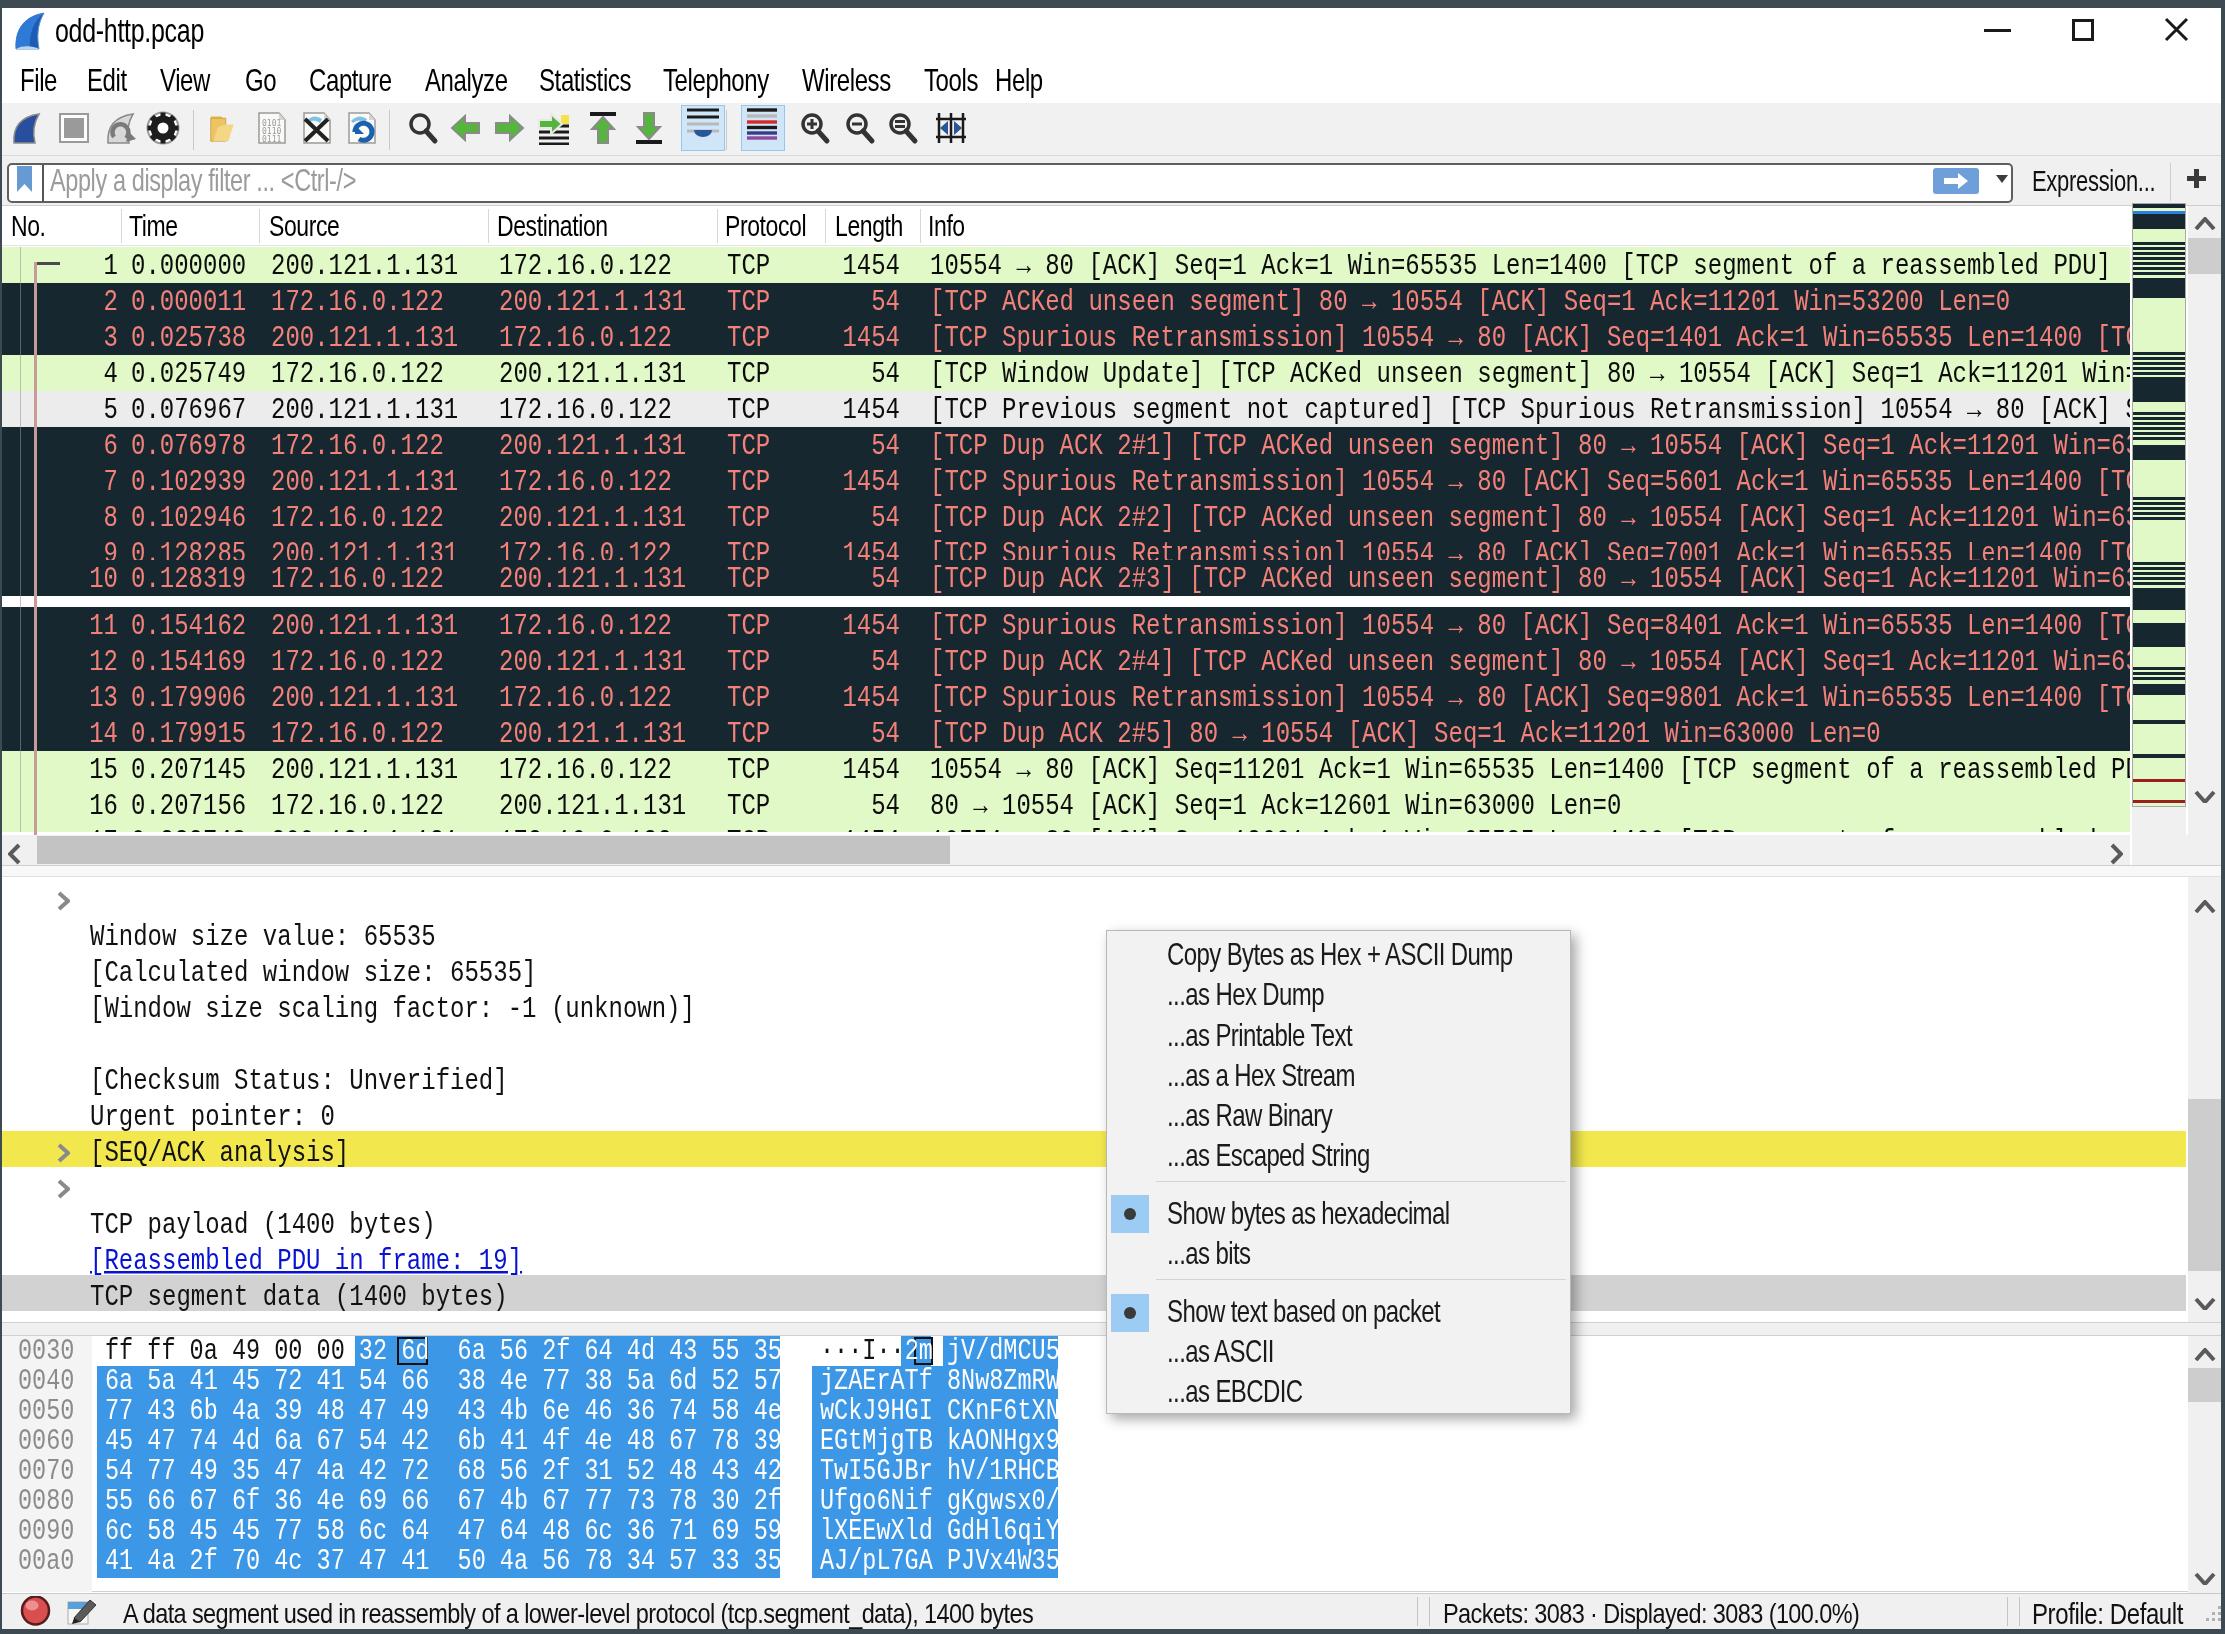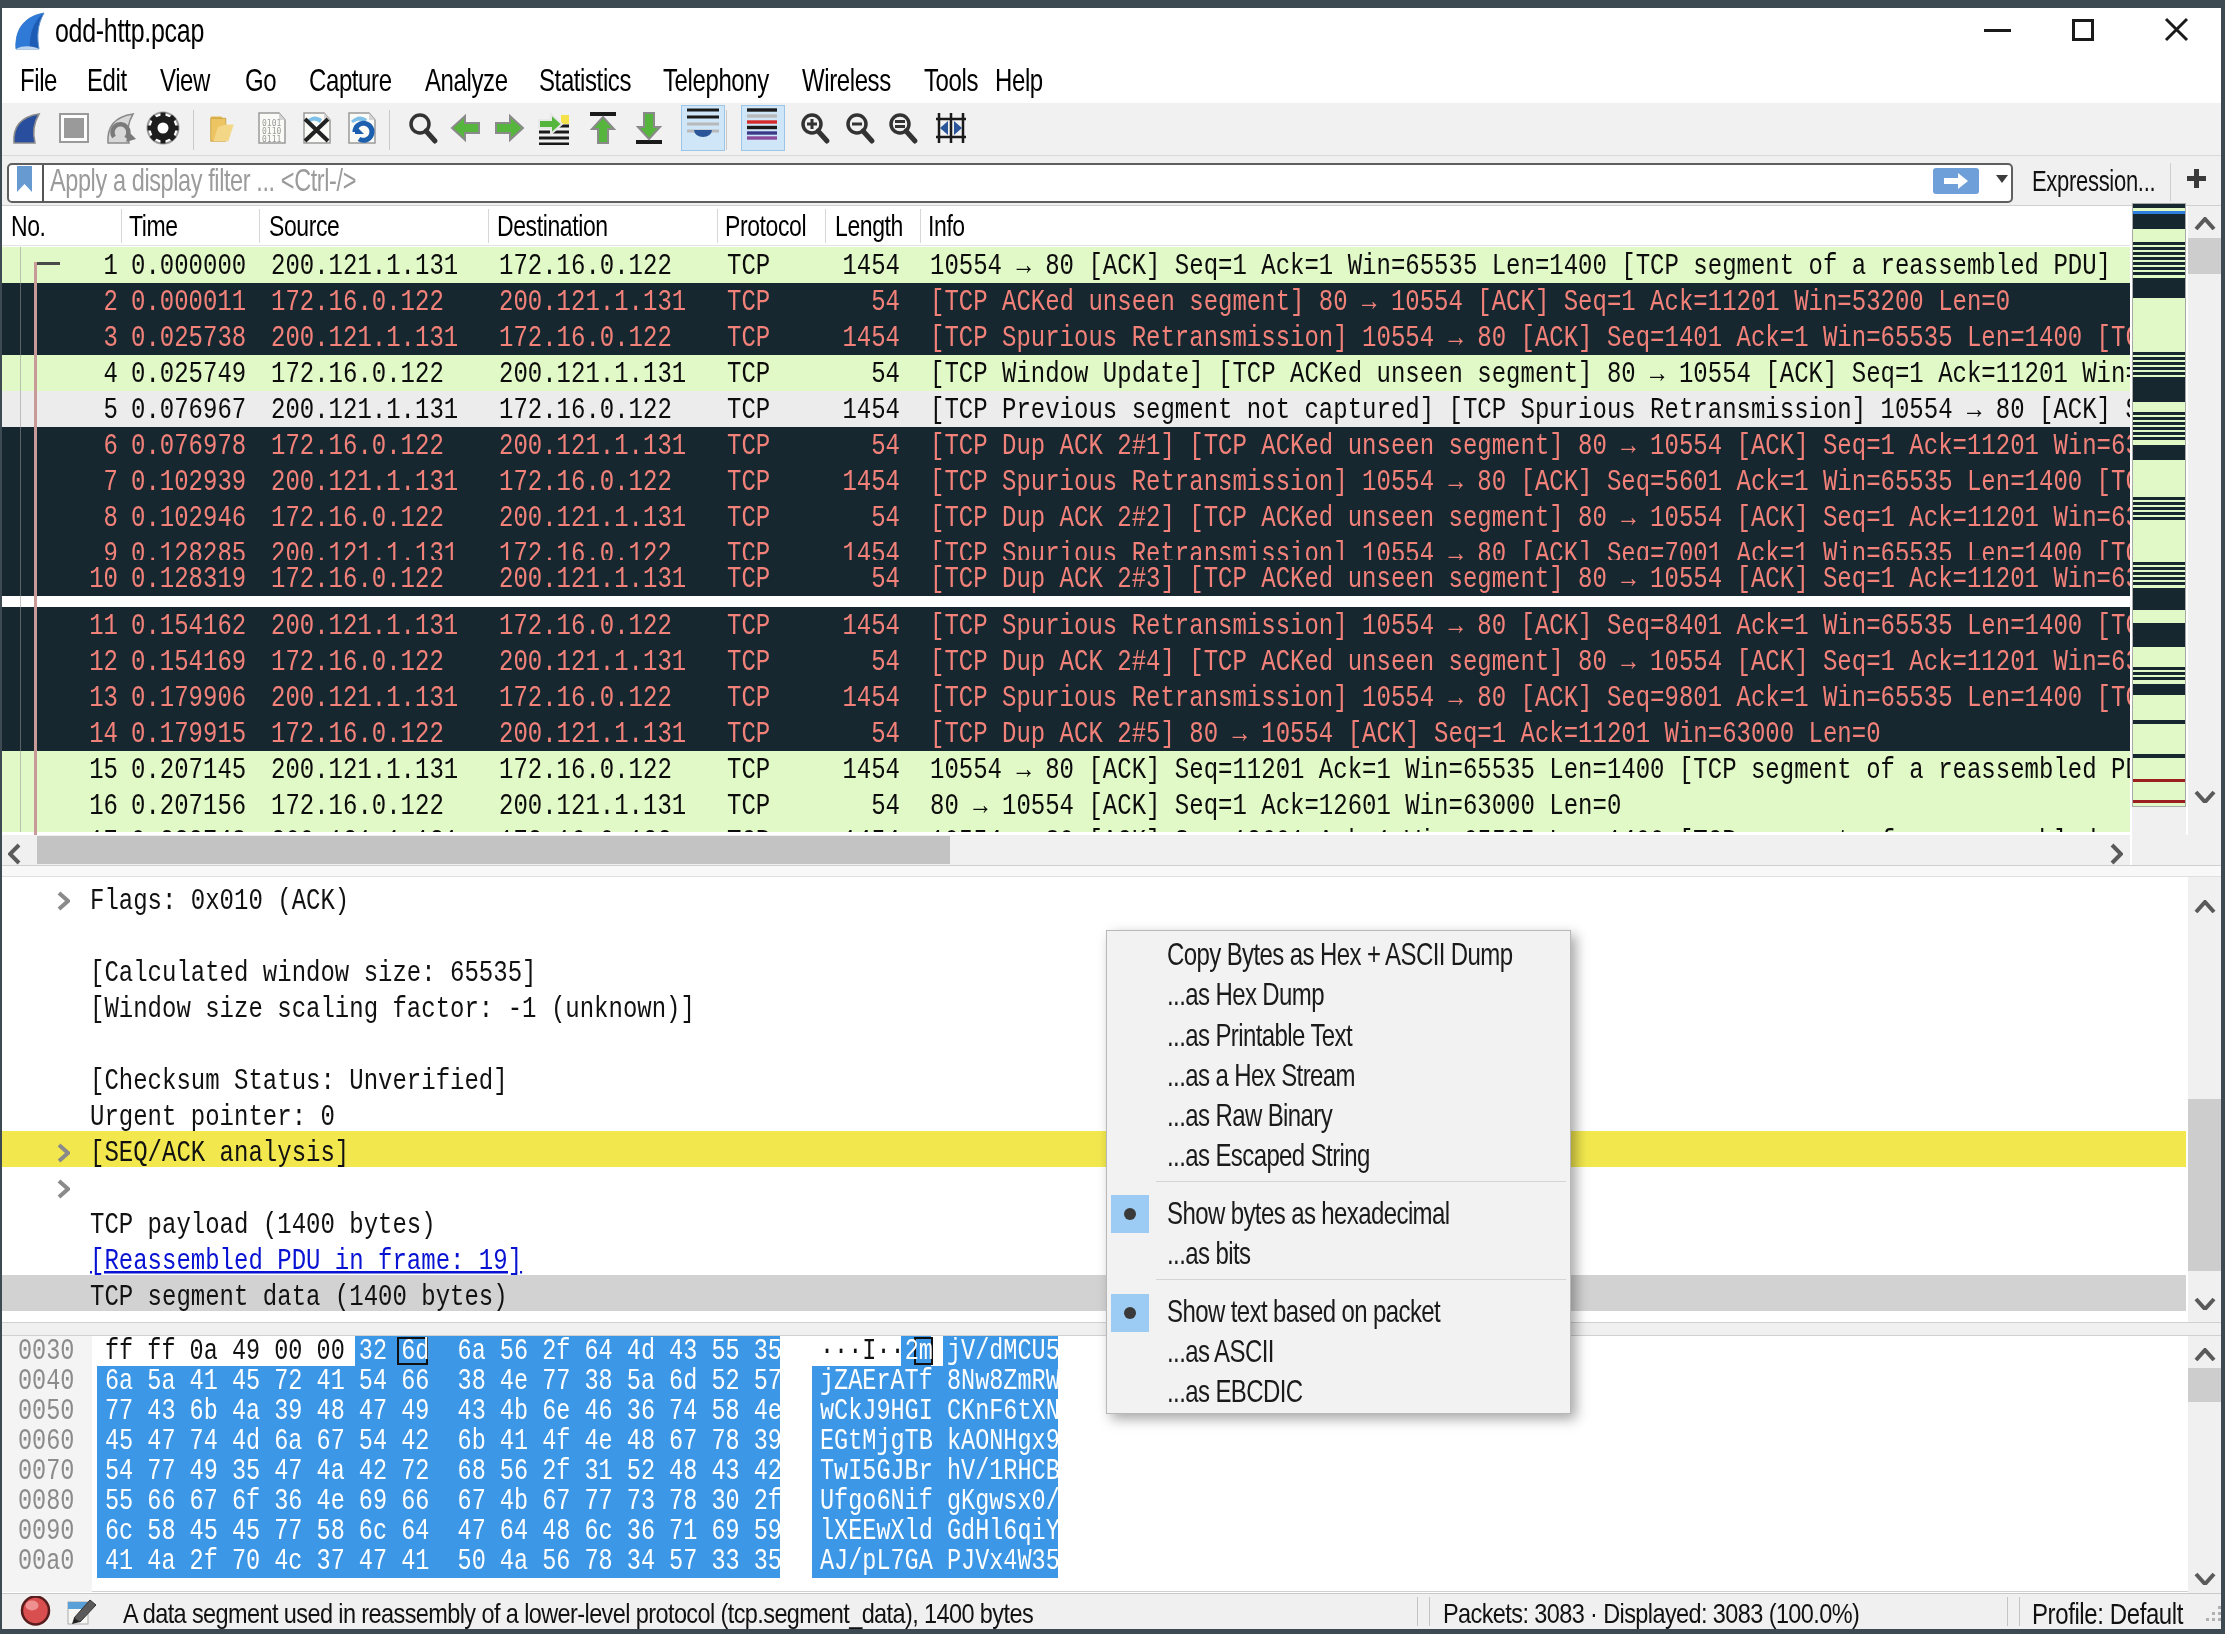--- a/index.html
+++ b/index.html
@@ -336,24 +336,24 @@
 <svg class="abs" style="left:8px;top:843px" width="13" height="22" viewBox="0 0 13 22">
       <polyline points="11,2 2,11 11,20" fill="none" stroke="#5a5a5a" stroke-width="4"></polyline>
     </svg>
 <svg class="abs" style="left:2110px;top:843px" width="13" height="22" viewBox="0 0 13 22">
       <polyline points="2,2 11,11 2,20" fill="none" stroke="#5a5a5a" stroke-width="4"></polyline>
     </svg>
 <div class="abs" style="left:2132px;top:807px;width:54px;height:58px;background:#f0f0f0"></div>
 <div class="abs" style="left:2186px;top:835px;width:35px;height:30px;background:#f0f0f0"></div>
 <div class="abs" style="left:2px;top:865px;width:2219px;height:12px;background:#f8f8f8;border-top:1px solid #cfcfcf;border-bottom:1px solid #e0e0e0"></div>
 <div class="abs" style="left:2px;top:877px;width:2219px;height:445px;background:#fff"></div>
-<div class="drow" style="top:879px;"><span class="t" style="">Flags: 0x010 (ACK)</span></div>
 <svg class="abs" style="left:57px;top:891px" width="13" height="20" viewBox="0 0 13 20">
       <polyline points="2,2 11,10 2,18" fill="none" stroke="#8a8a8a" stroke-width="4"></polyline>
     </svg>
+<div class="drow" style="top:915px;"><span class="t" style="">Window size value: 65535</span></div>
 <div class="drow" style="top:951px;"><span class="t" style="">[Calculated window size: 65535]</span></div>
 <div class="drow" style="top:987px;"><span class="t" style="">[Window size scaling factor: -1 (unknown)]</span></div>
 <div class="drow" style="top:1059px;"><span class="t" style="">[Checksum Status: Unverified]</span></div>
 <div class="drow" style="top:1095px;"><span class="t" style="">Urgent pointer: 0</span></div>
 <div class="drow" style="top:1131px;background:#f2e84e;"><span class="t" style="">[SEQ/ACK analysis]</span></div>
 <svg class="abs" style="left:57px;top:1143px" width="13" height="20" viewBox="0 0 13 20">
       <polyline points="2,2 11,10 2,18" fill="none" stroke="#8a8a8a" stroke-width="4"></polyline>
     </svg>
 <svg class="abs" style="left:57px;top:1179px" width="13" height="20" viewBox="0 0 13 20">
       <polyline points="2,2 11,10 2,18" fill="none" stroke="#8a8a8a" stroke-width="4"></polyline>

